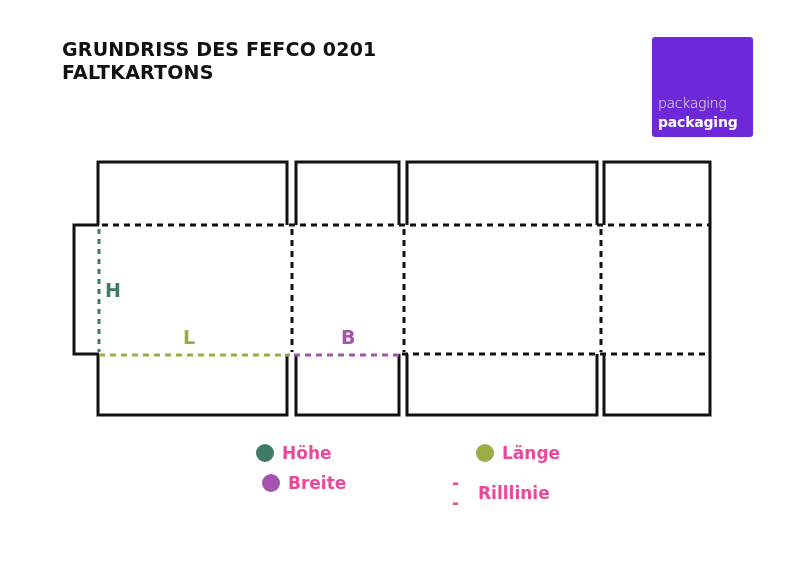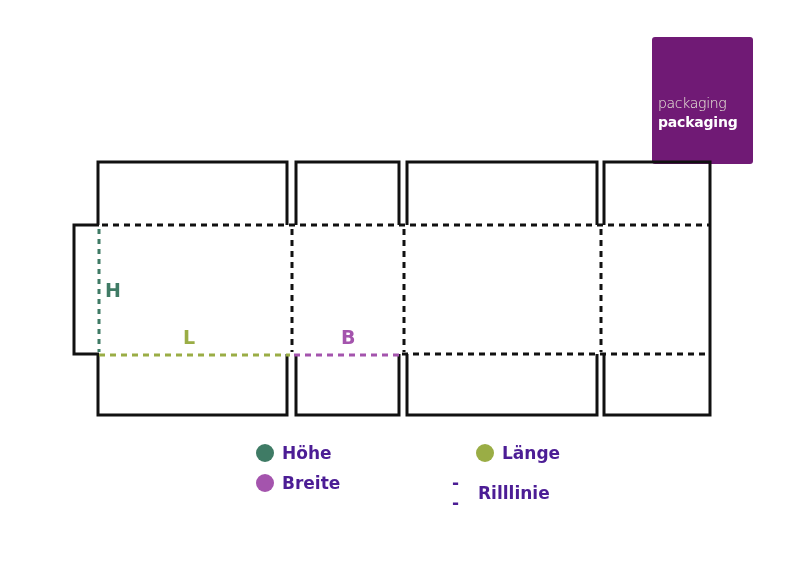--- a/index.html
+++ b/index.html
@@ -1,37 +1,39 @@
 <!DOCTYPE html>
 <html><head>
 <meta charset="utf-8">
 <style>
   html, body { margin: 0; padding: 0; background: #ffffff; }
   body { width: 800px; height: 580px; position: relative; overflow: hidden;
          font-family: "DejaVu Sans", sans-serif; }
   .title { position: absolute; left: 62px; top: 38px; font-size: 19px; font-weight: bold;
            line-height: 23px; color: #111; letter-spacing: 0.2px; }
   .title div { white-space: nowrap; }
-  .logo { position: absolute; left: 652px; top: 37px; width: 101px; height: 127px;
-          background: #701a75; border-radius: 3px; color: #fff; }
+  .logo { position: absolute; left: 652px; top: 37px; width: 101px; height: 100px;
+          background: #6d28d9; border-radius: 3px; color: #fff; }
   .logo .l1 { position: absolute; left: 6px; top: 58px; font-size: 14px; font-weight: 300;
               color: #eef2dd; letter-spacing: -0.3px; }
   .logo .l2 { position: absolute; left: 6px; top: 77px; font-size: 14px; font-weight: bold;
               color: #fff; letter-spacing: -0.2px; }
   svg.diagram { position: absolute; left: 0; top: 0; }
   .dim-label { position: absolute; font-size: 19px; font-weight: bold; }
   .legend-item { position: absolute; display: flex; align-items: center; gap: 8px;
-                 font-size: 17px; font-weight: bold; color: #4c1d95; }
+                 font-size: 17px; font-weight: bold; color: #ec4899; }
   .dot { width: 18px; height: 18px; border-radius: 50%; display: inline-block; }
   .dash-sym { font-size: 17px; font-weight: bold; width: 18px; letter-spacing: 2px; }
 </style>
 </head>
 <body>
 
 <div class="title">
+  <div>GRUNDRISS DES FEFCO 0201</div>
+  <div>FALTKARTONS</div>
 </div>
 
 <div class="logo">
   <span class="l1">packaging</span>
   <span class="l2">packaging</span>
 </div>
 
 <svg class="diagram" width="800" height="580">
 
   <g stroke="#111" stroke-width="3" fill="none" stroke-linejoin="miter">
@@ -69,20 +71,20 @@
 <div class="dim-label" style="left:341px; top:326px; color:#a454ad;">B</div>
 
 <div class="legend-item" style="left:256px; top:443px;">
   <span class="dot" style="background:#3f7b65"></span>
   <span>Höhe</span>
 </div>
 <div class="legend-item" style="left:452px; top:443px;padding-left:24px;">
   <span class="dot" style="background:#9aad45"></span>
   <span>Länge</span>
 </div>
-<div class="legend-item" style="left:256px; top:473px;">
+<div class="legend-item" style="left:262px; top:473px;">
   <span class="dot" style="background:#a454ad"></span>
   <span>Breite</span>
 </div>
 <div class="legend-item" style="left:452px; top:473px;">
   <span class="dash-sym">- -</span>
   <span>Rilllinie</span>
 </div>
 
 </body></html>

